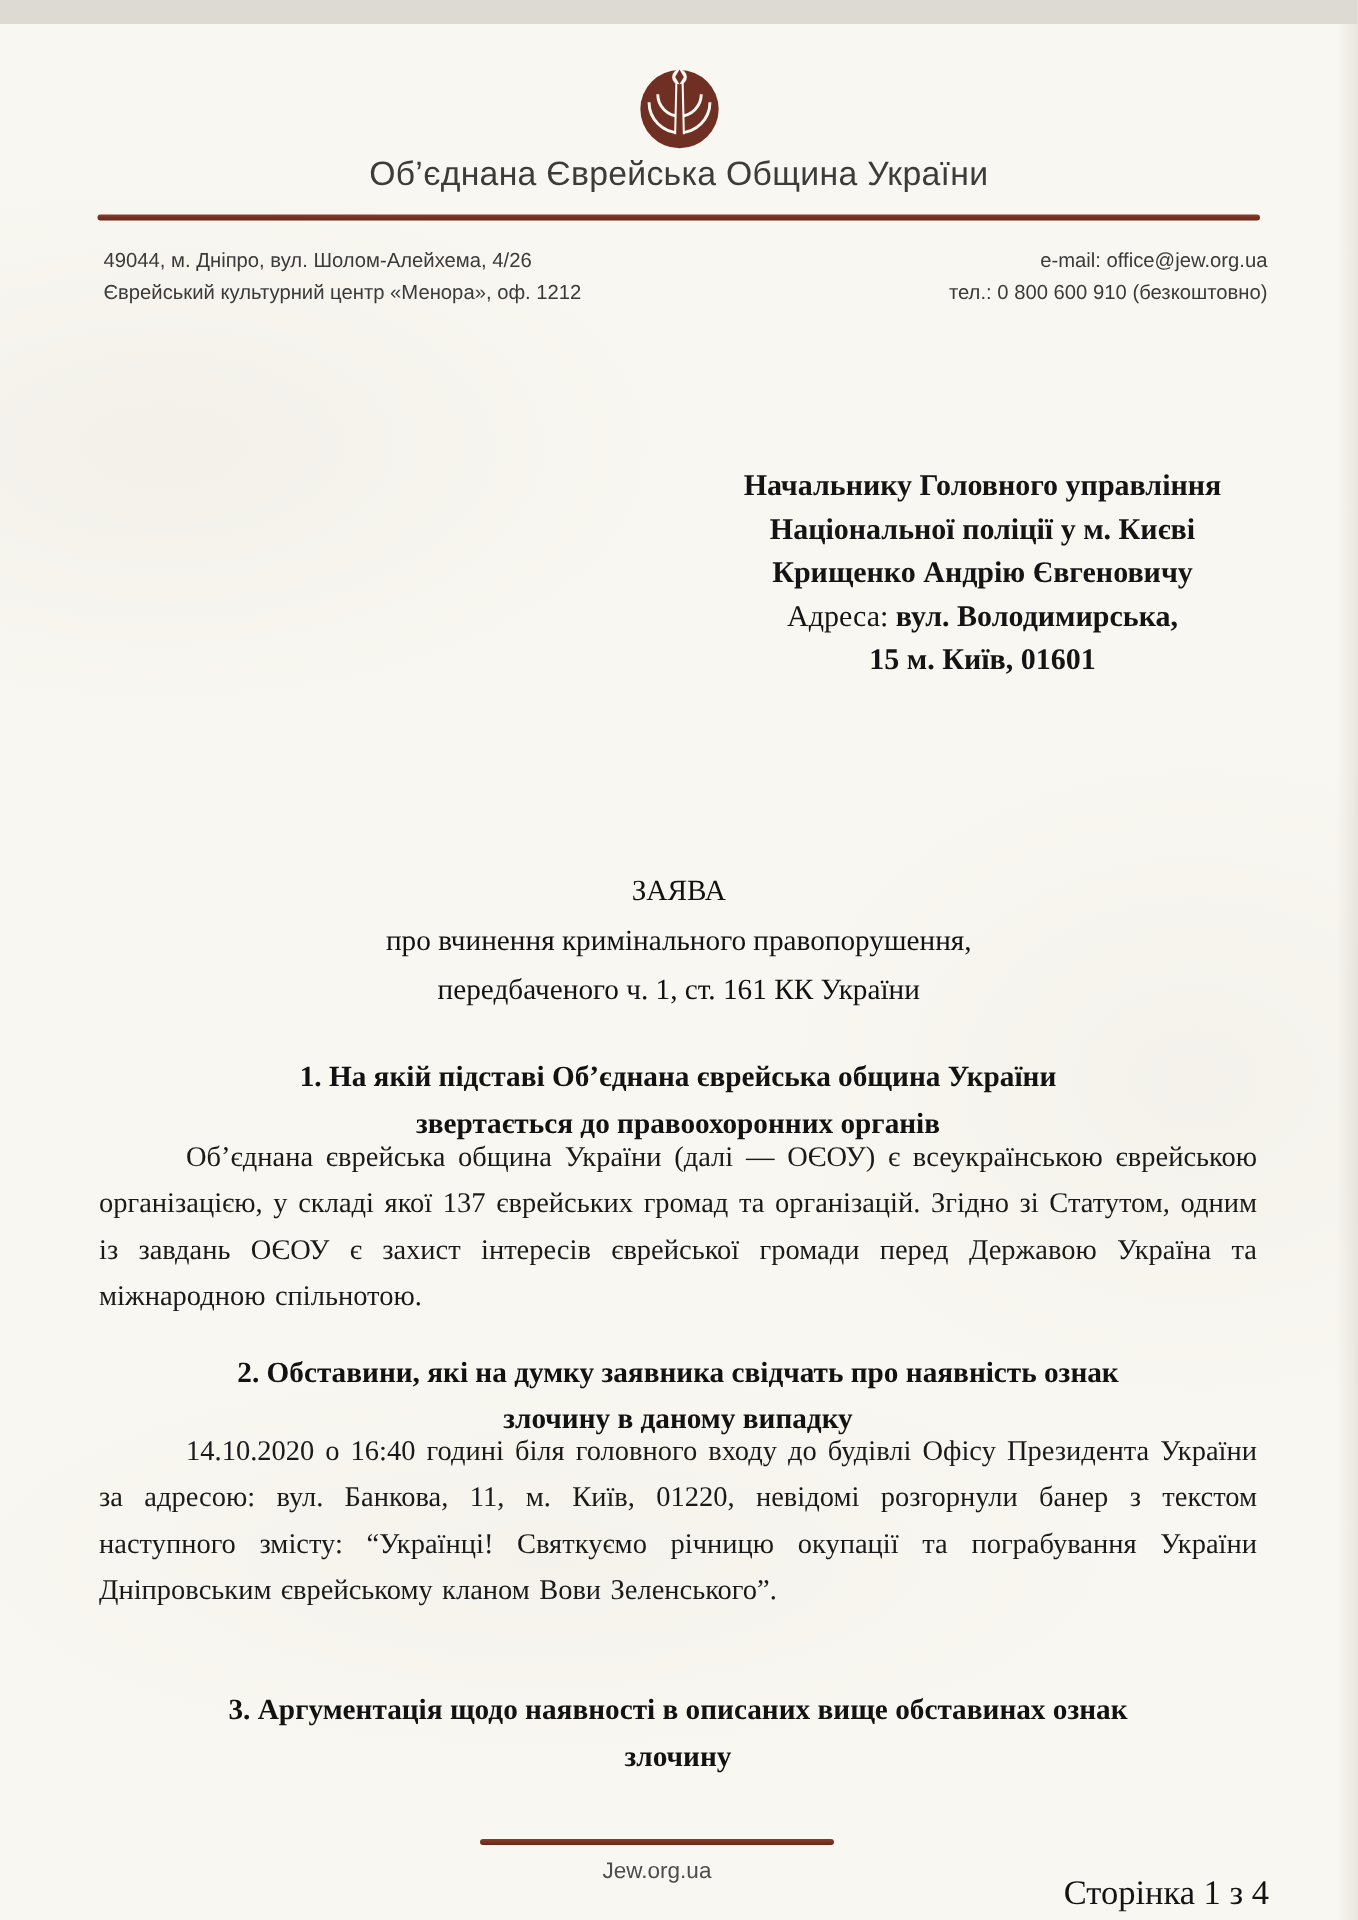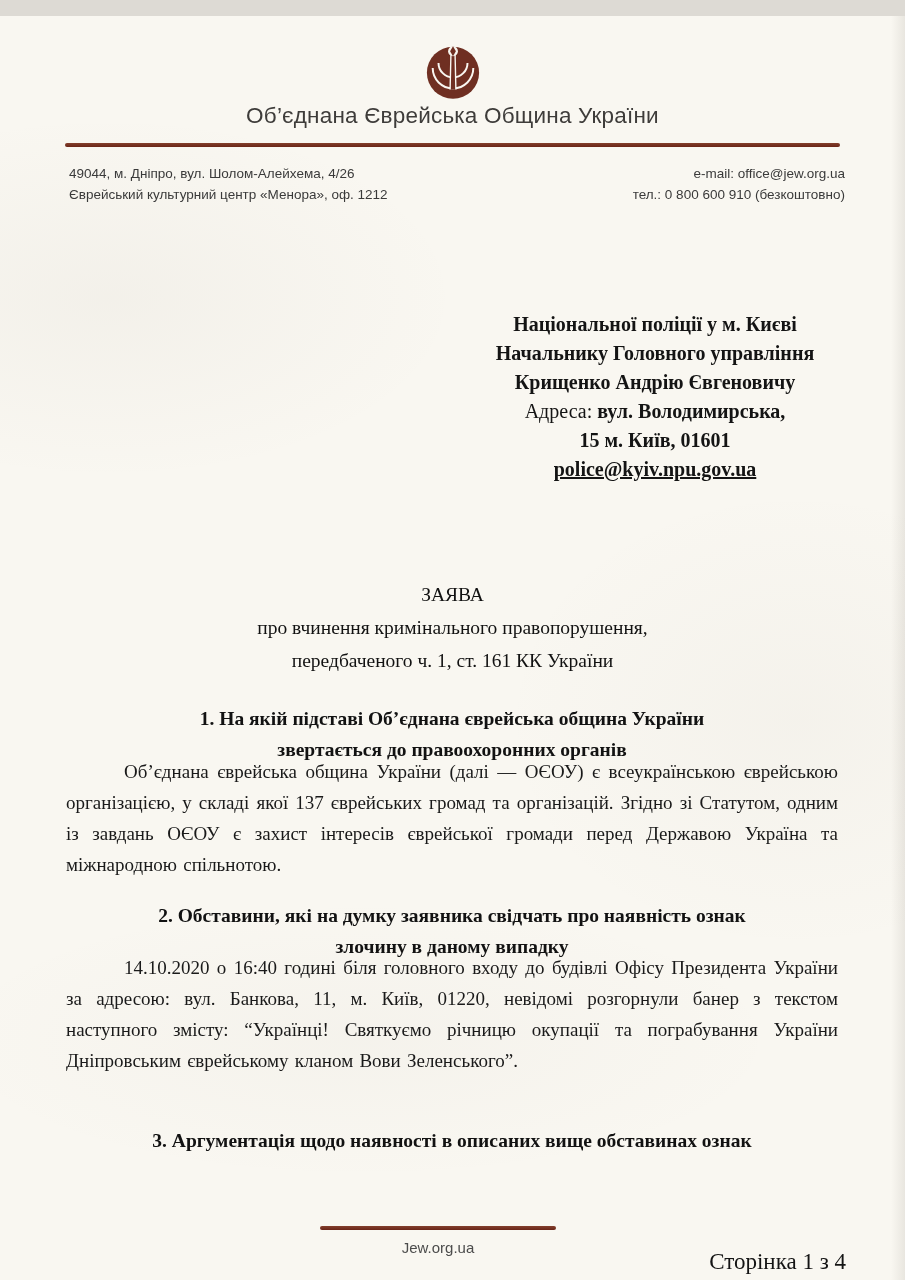--- a/index.html
+++ b/index.html
@@ -109,26 +109,25 @@
     <span class="contact-line">Єврейський культурний центр «Менора», оф. 1212</span>
   </div>
 
   <div class="abs contact-right">
     <span class="contact-line">e-mail: office@jew.org.ua</span>
     <span class="contact-line">тел.: 0 800 600 910 (безкоштовно)</span>
   </div>
 
 
   <div class="abs recipient">
+    <span class="r-line">Начальнику Головного управління</span>
     <span class="r-line">Національної поліції у м. Києві</span>
-    <span class="r-line">Начальнику Головного управління</span>
     <span class="r-line">Крищенко Андрію Євгеновичу</span>
     <span class="r-line"><span class="addr-label">Адреса: </span><span>вул. Володимирська,</span></span>
     <span class="r-line">15 м. Київ, 01601</span>
-    <span class="r-line email">police@kyiv.npu.gov.ua</span>
   </div>
 
   <div class="abs doc-title">
     <span>ЗАЯВА</span>
     <span>про вчинення кримінального правопорушення,</span>
     <span>передбаченого ч. 1, ст. 161 КК України</span>
   </div>
 
   <div class="abs sec-heading h1">
     <span>1.  На якій підставі Об’єднана єврейська община України</span>
@@ -137,19 +136,20 @@
   <div class="abs para p1">Об’єднана єврейська община України (далі — ОЄОУ) є всеукраїнською єврейською організацією, у складі якої 137 єврейських громад та організацій. Згідно зі Статутом, одним із завдань ОЄОУ є захист інтересів єврейської громади перед Державою Україна та міжнародною спільнотою.</div>
 
   <div class="abs sec-heading h2">
     <span>2. Обставини, які на думку заявника свідчать про наявність ознак</span>
     <span>злочину в даному випадку</span>
   </div>
   <div class="abs para p2">14.10.2020 о 16:40 годині біля головного входу до будівлі Офісу Президента України за адресою: вул. Банкова, 11, м. Київ, 01220, невідомі розгорнули банер з текстом наступного змісту: “Українці! Святкуємо річницю окупації та пограбування України Дніпровським єврейському кланом Вови Зеленського”.</div>
 
   <div class="abs sec-heading h3">
     <span>3. Аргументація щодо наявності в описаних вище обставинах ознак</span>
+    <span>злочину</span>
   </div>
 
   <div class="abs footer-rule"></div>
   <div class="abs footer-site">Jew.org.ua</div>
   <div class="abs page-number">Сторінка 1 з 4</div>
 
 </div>
 
 </body></html>

